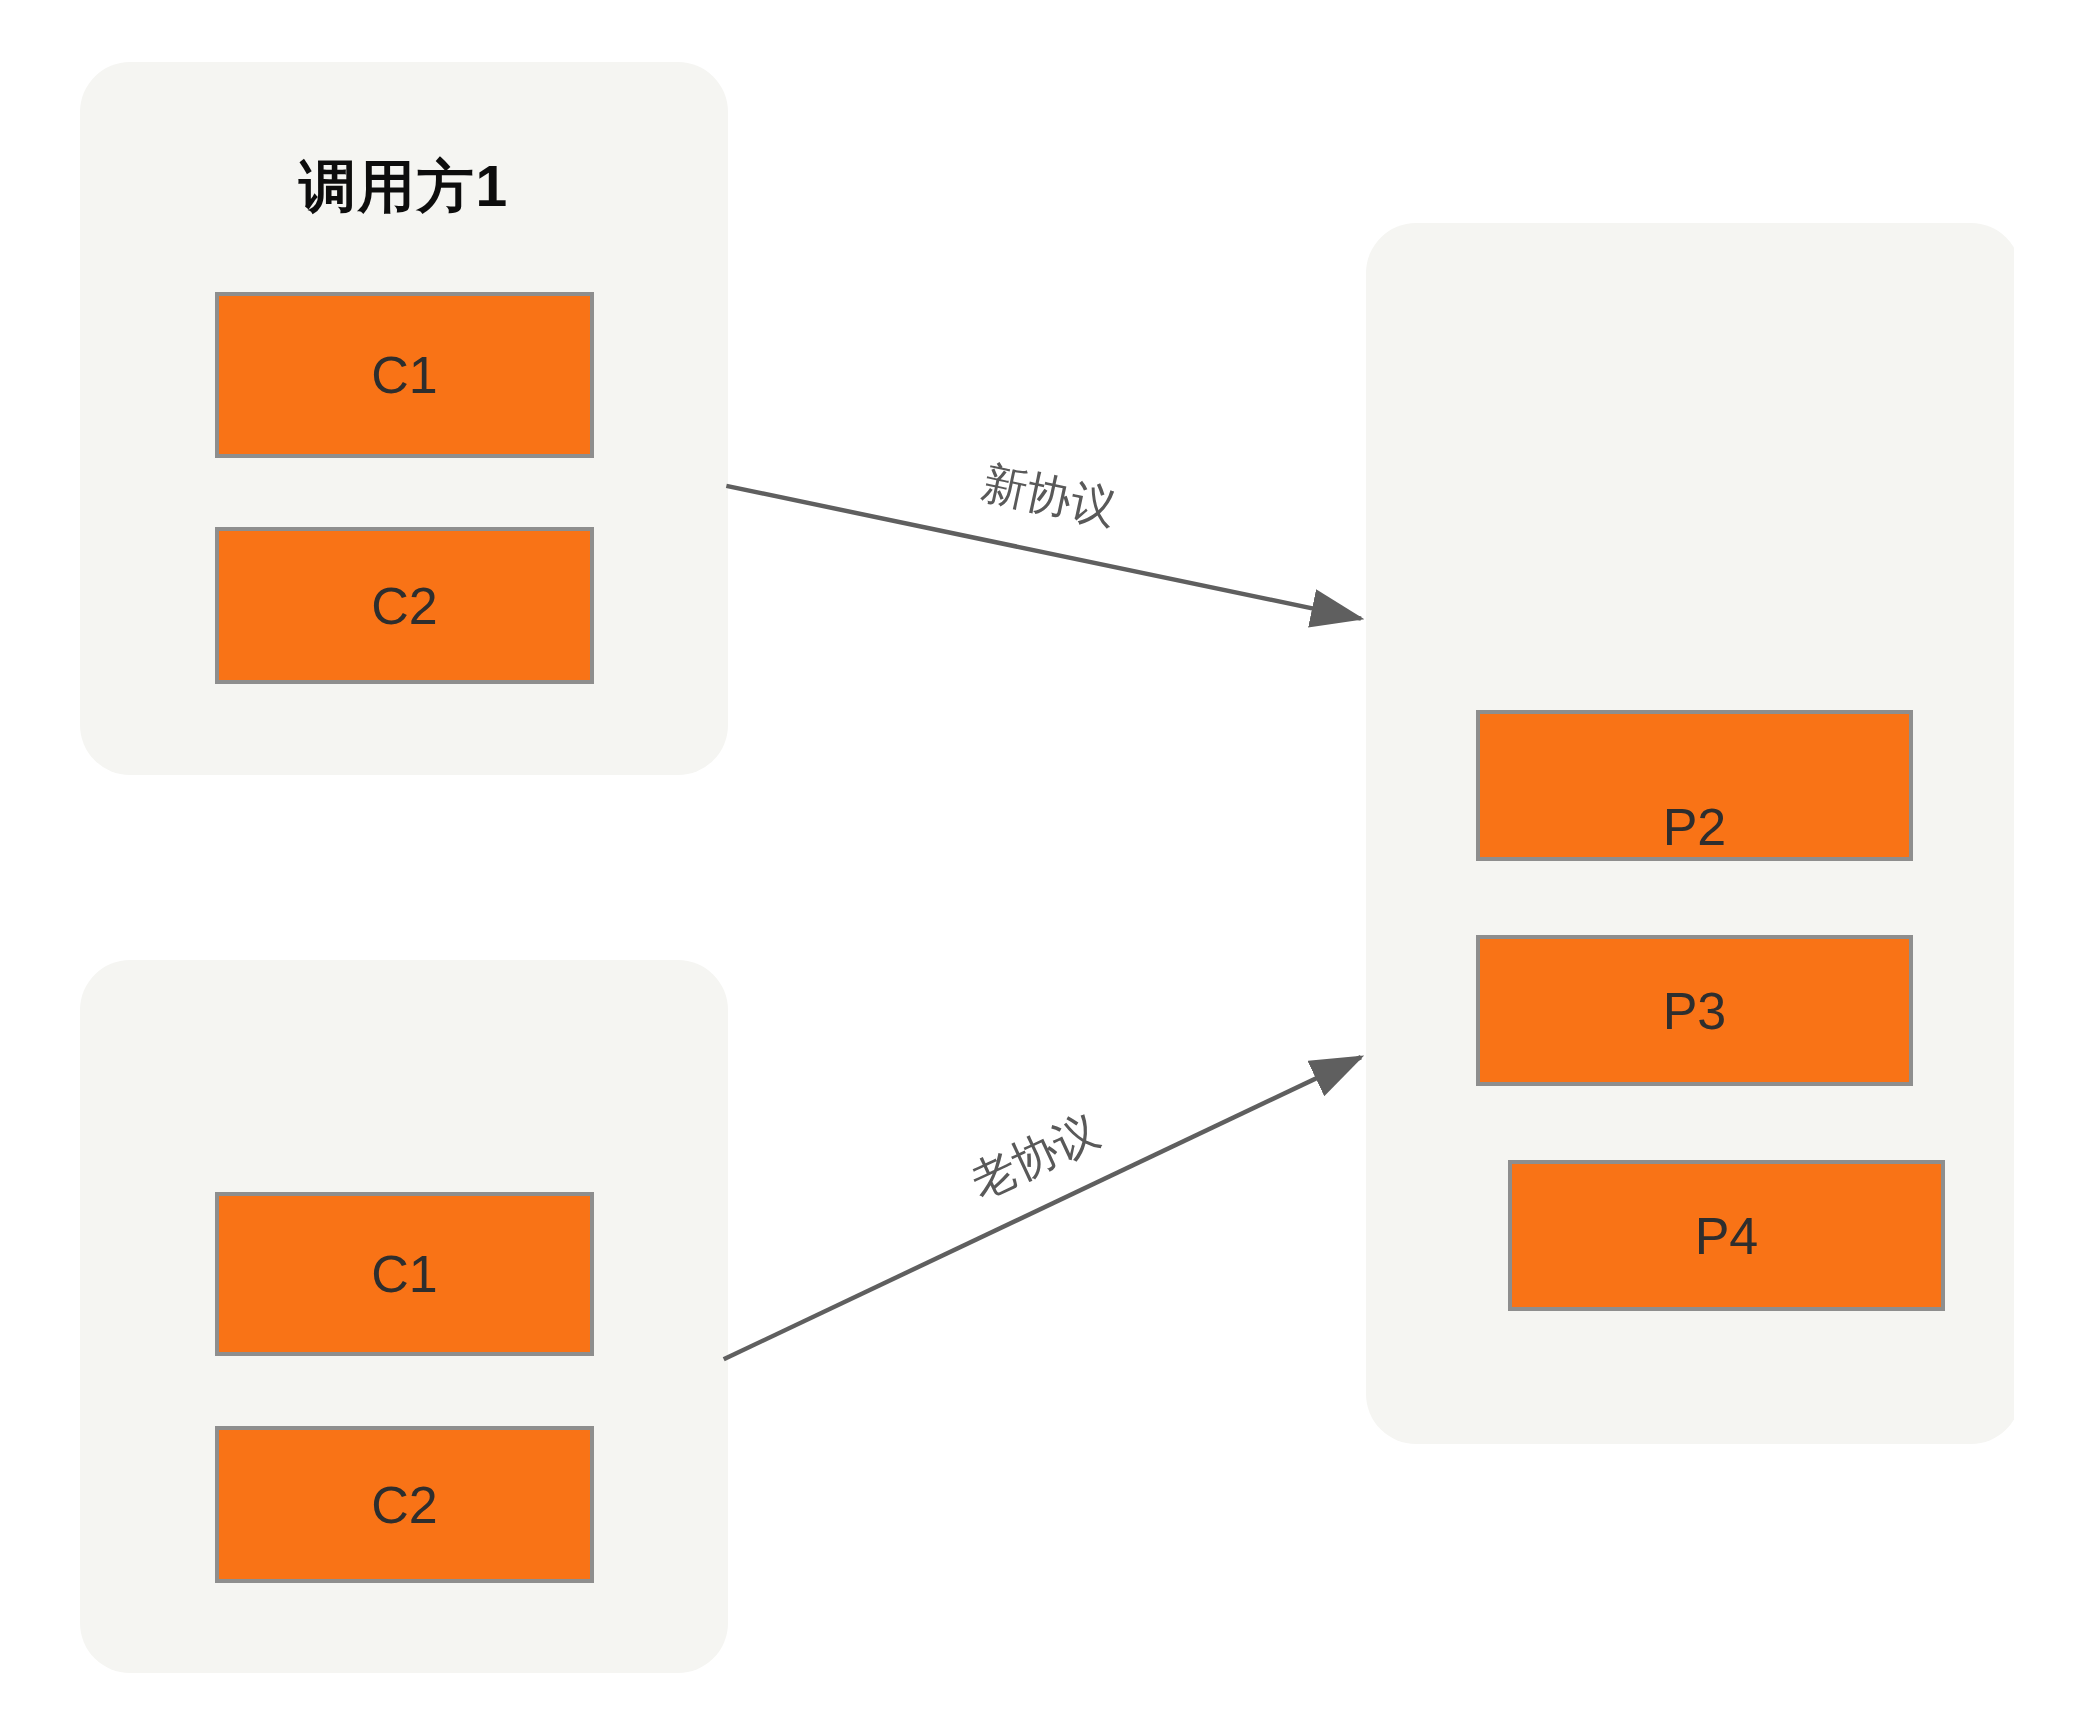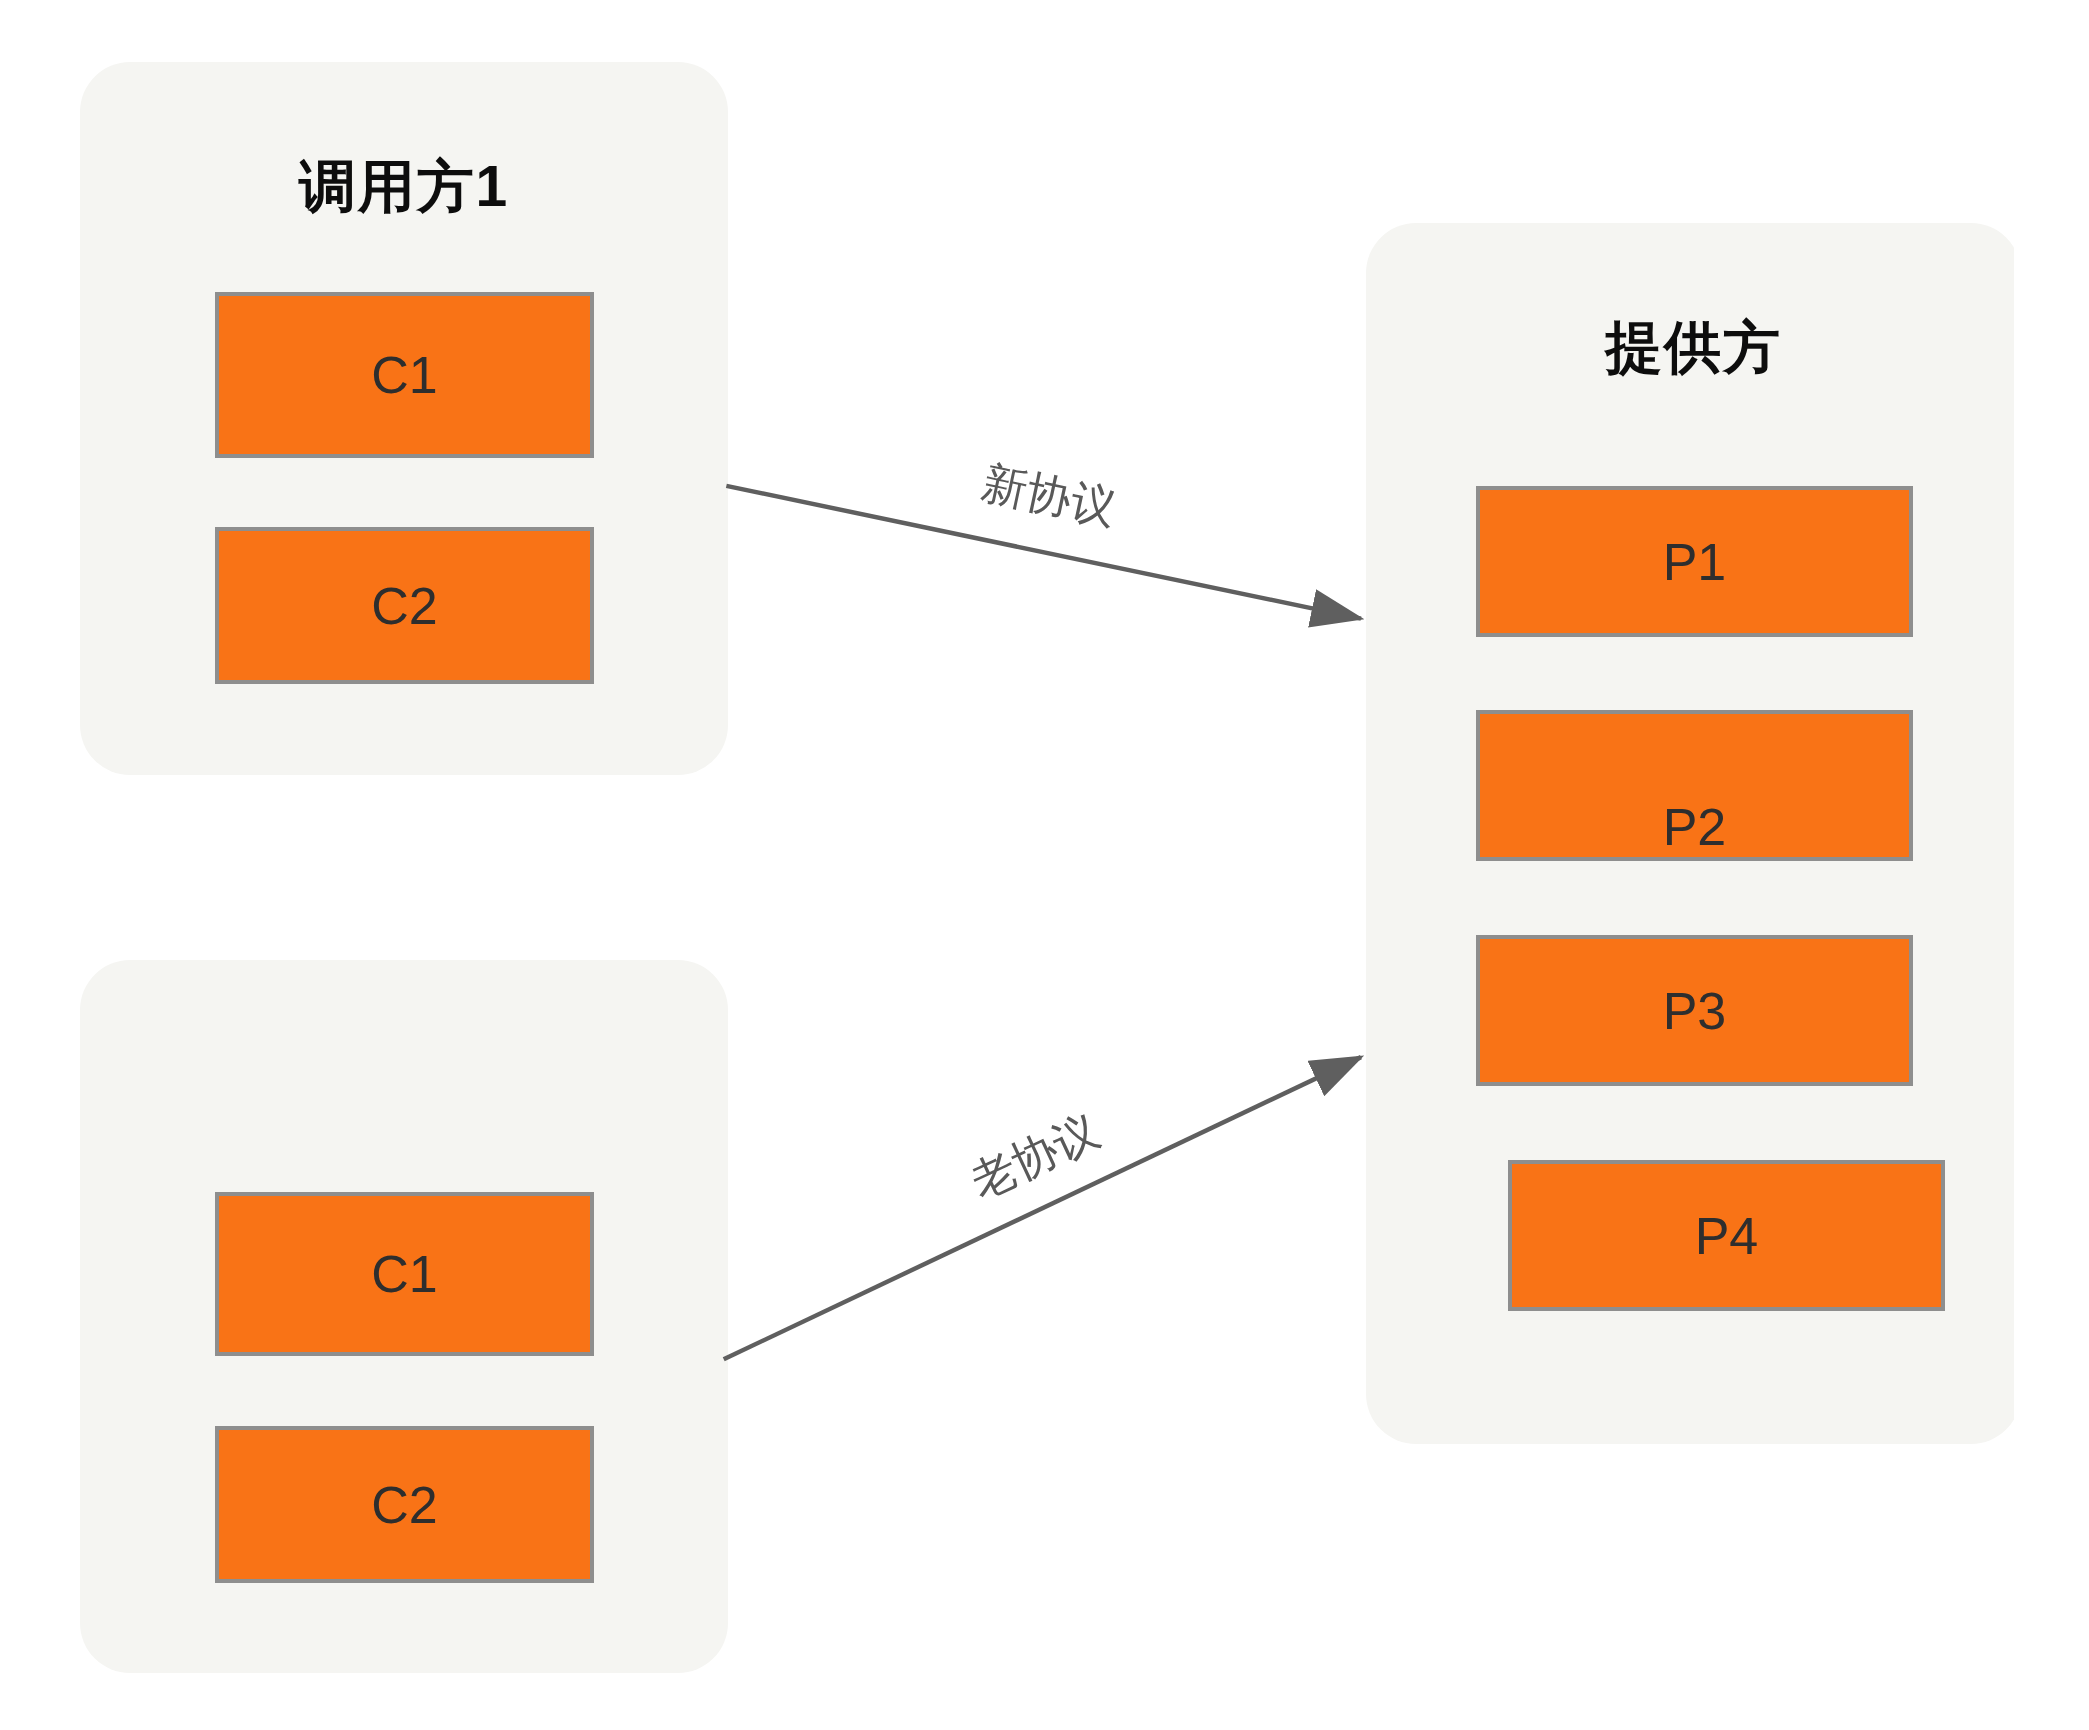--- a/index.html
+++ b/index.html
@@ -103,24 +103,20 @@
   <div class="group" id="group-caller2">
     <div class="node node-1">
       <span>C1</span>
     </div>
     <div class="node node-2">
       <span>C2</span>
     </div>
   </div>
 
   <div class="group" id="group-provider">
-    <div class="group-title">提供方</div>
-    <div class="node node-1">
-      <span>P1</span>
-    </div>
     <div class="node node-2">
       <span>P2</span>
     </div>
     <div class="node node-3">
       <span>P3</span>
     </div>
     <div class="node node-4">
       <span>P4</span>
     </div>
   </div>

